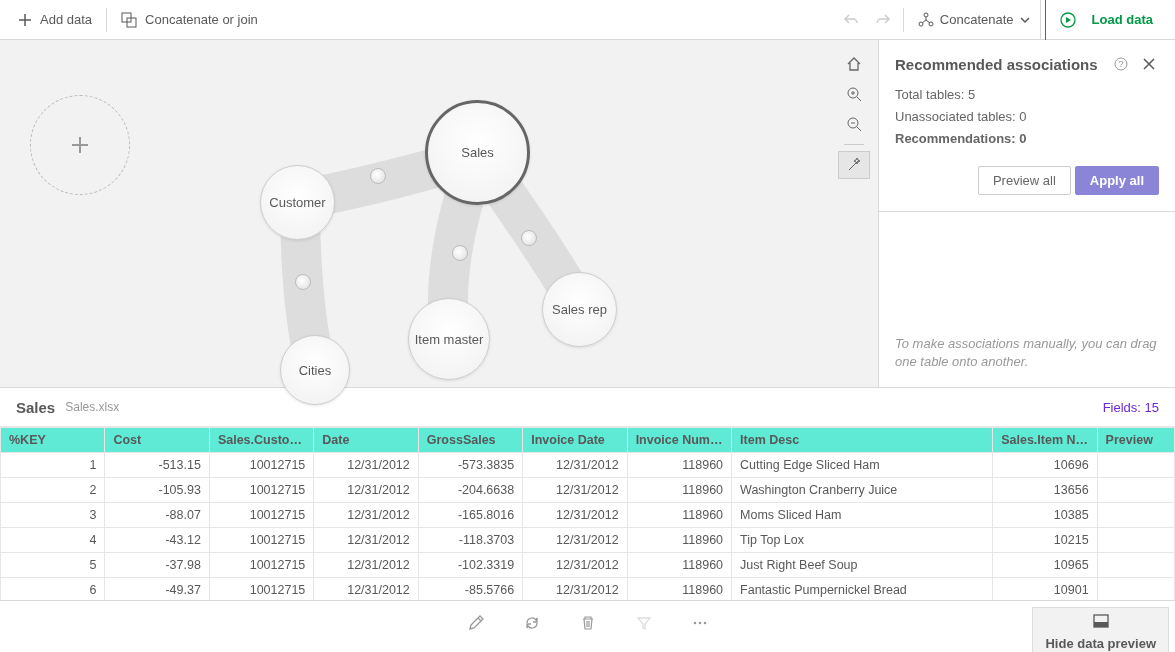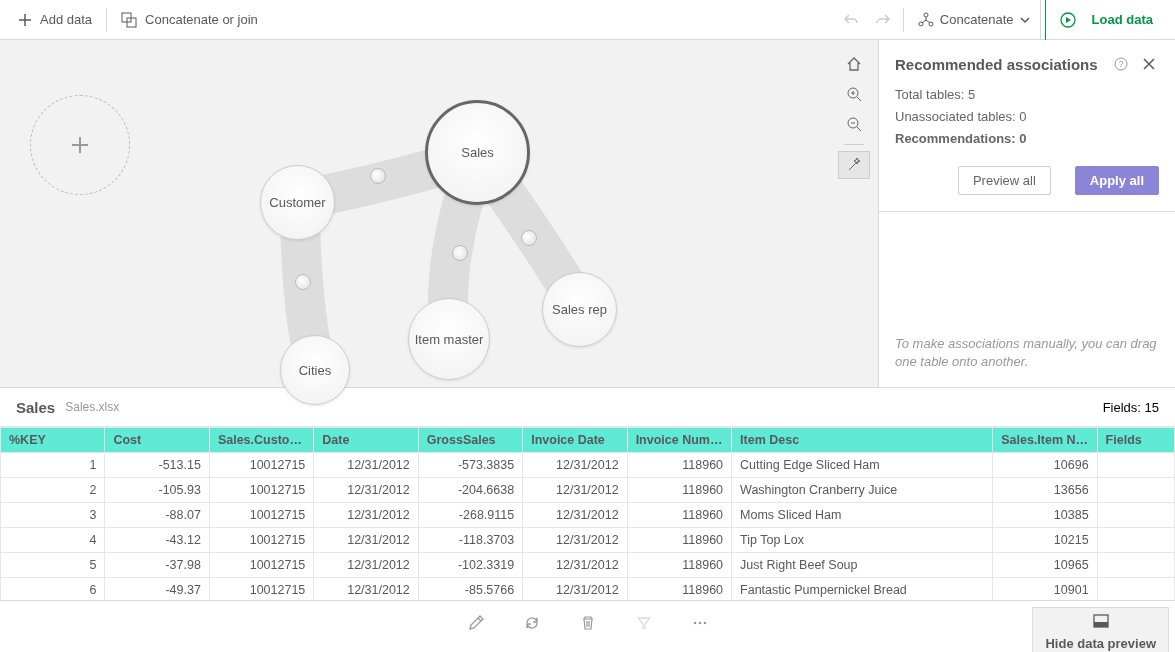--- a/index.html
+++ b/index.html
@@ -27,29 +27,29 @@
   .canvas-tools { position: absolute; right: 8px; top: 10px; display: flex; flex-direction: column; gap: 2px; align-items: center; }
   .ct-btn { width: 32px; height: 28px; display: flex; align-items: center; justify-content: center; color: #666; cursor: pointer; }
   .ct-div { width: 20px; height: 1px; background: #ccc; margin: 4px 0; }
   .ct-btn.active { background: #e6e6e6; border: 1px solid #ccc; }
   
   .panel { width: 297px; background: #fff; border-left: 1px solid #d9d9d9; border-bottom: 1px solid #d9d9d9; display: flex; flex-direction: column; }
   .panel-head { padding: 14px 16px 10px; display: flex; align-items: center; gap: 8px; }
   .panel-title { font-size: 15px; font-weight: 600; color: #595959; flex: 1; }
   .panel-body { padding: 0 16px 12px; color: #666; line-height: 1.7; }
   .panel-body .strong { font-weight: 600; }
-  .panel-actions { padding: 4px 16px 16px; display: flex; gap: 24px; justify-content: flex-end; border-bottom: 1px solid #d9d9d9;}
+  .panel-actions { padding: 4px 16px 16px; display: flex; gap: 4px; justify-content: flex-end; border-bottom: 1px solid #d9d9d9;}
   .btn { padding: 6px 14px; border: 1px solid #ccc; background: #fff; cursor: pointer; color: #666; border-radius: 2px; font-size: 13px;}
   .btn.primary { background: #8a85d6; color: #fff; border-color: #8a85d6; font-weight: 600; }
   .panel-hint { padding: 30px 16px 16px; font-style: italic; color: #999; margin-top: auto; line-height: 1.4;}
   
   .table-head { height: 38px; display: flex; align-items: center; padding: 0 16px; }
   .table-title { font-size: 15px; font-weight: 600; color: #595959; margin-right: 10px; }
   .table-file { color: #999; font-size: 12px; }
-  .fields-count { color: #000000; }
+  .fields-count { color: #6d28d9; }
   
   .grid-wrap { height: 174px; overflow: hidden; border-top: 1px solid #e6e6e6; }
   table.grid { border-collapse: collapse; width: 100%; table-layout: fixed; }
   .grid th, .grid td { border: 1px solid #e6e6e6; padding: 5px 8px; font-size: 12.5px; text-align: left; white-space: nowrap; overflow: hidden; text-overflow: ellipsis; height: 24px;}
   .grid th { font-weight: 600; background: #5eead4; }
   .grid td.num { text-align: right; }
   
   .footer { height: 44px; border-top: 1px solid #d9d9d9; display: flex; align-items: center; justify-content: center; position: relative; gap: 24px; }
   .footer .icon-btn { color: #999; }
   .hide-btn { position: absolute; right: 6px; top: 6px; display: flex; align-items: center; gap: 8px; padding: 6px 12px; background: #f2f2f2; border: 1px solid #ddd; cursor: pointer; font-weight: 600; color: #595959; flex-direction: column; }
@@ -211,21 +211,21 @@
         <tr id="grid-head-row">
           <th style="width: 104px;">%KEY</th>
           <th style="width: 104px;">Cost</th>
           <th style="width: 104px;">Sales.Custo…</th>
           <th style="width: 104px;">Date</th>
           <th style="width: 104px;">GrossSales</th>
           <th style="width: 104px;">Invoice Date</th>
           <th style="width: 104px;">Invoice Num…</th>
           <th style="width: 260px;">Item Desc</th>
           <th style="width: 104px;">Sales.Item N…</th>
-          <th style="width: 77px;">Fields</th>
+          <th style="width: 77px;">Preview</th>
         </tr>
       </thead>
     <tbody id="grid-body">
         <tr>
           <td class="num">1</td>
           <td class="num">-513.15</td>
           <td class="num">10012715</td>
           <td class="num">12/31/2012</td>
           <td class="num">-573.3835</td>
           <td class="num">12/31/2012</td>
@@ -244,21 +244,21 @@
           <td class="num">118960</td>
           <td>Washington Cranberry Juice</td>
           <td class="num">13656</td>
           <td></td>
         </tr>
         <tr>
           <td class="num">3</td>
           <td class="num">-88.07</td>
           <td class="num">10012715</td>
           <td class="num">12/31/2012</td>
-          <td class="num">-268.9115</td>
+          <td class="num">-165.8016</td>
           <td class="num">12/31/2012</td>
           <td class="num">118960</td>
           <td>Moms Sliced Ham</td>
           <td class="num">10385</td>
           <td></td>
         </tr>
         <tr>
           <td class="num">4</td>
           <td class="num">-43.12</td>
           <td class="num">10012715</td>

